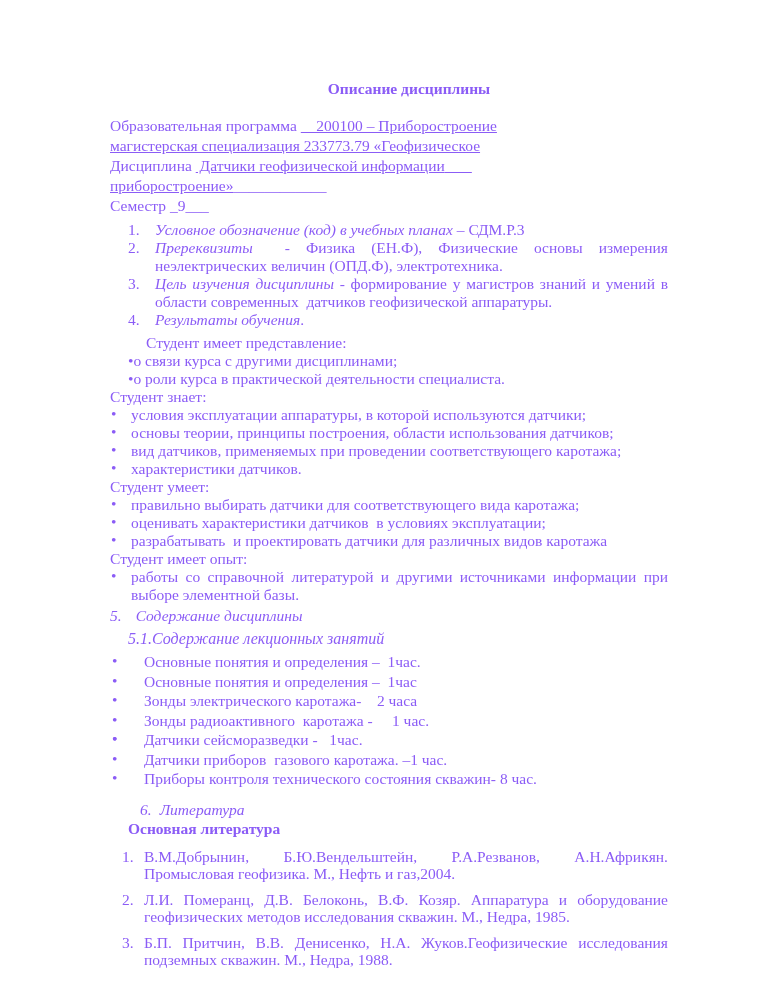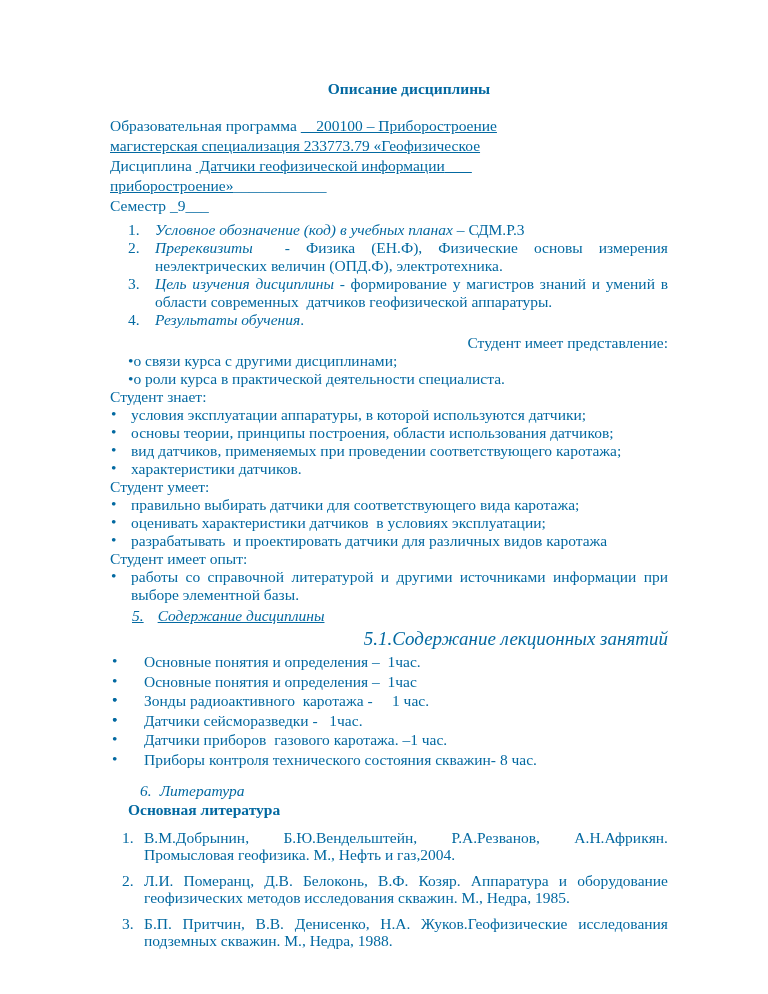--- a/index.html
+++ b/index.html
@@ -2,21 +2,21 @@
 <html lang="ru"><head>
 <meta charset="utf-8">
 <style>
   html, body { margin: 0; padding: 0; background: #ffffff; }
   .page {
     position: relative;
     width: 768px;
     height: 994px;
     box-sizing: border-box;
     background: #ffffff;
-    color: #0369a1;
+    color: #8b5cf6;
     font-family: "Liberation Serif", "DejaVu Serif", serif;
     font-size: 15.5px;
     line-height: 18px;
     padding: 80px 100px 0 110px;
     overflow: hidden;
   }
   .title {
     font-size: 15.5px;
     font-weight: bold;
     text-align: center;
@@ -25,32 +25,32 @@
   }
   .hline { line-height: 20px; white-space: nowrap; }
   .u { text-decoration: underline; }
   .it { font-style: italic; }
 
   .numbered { margin-top: 5px; }
   .nitem { position: relative; padding-left: 45px; text-align: justify; }
   .nitem .num { position: absolute; left: 18px; top: 0; font-style: normal; }
 
   .sub { }
-  .sub.first { margin-left: 36px; margin-top: 5px; text-align: right; }
+  .sub.first { margin-left: 36px; margin-top: 5px; }
 
   .tightbul { margin-left: 18px; }
   .tightbul .marker { margin-right: 0px; }
 
   .bul { position: relative; padding-left: 21px; }
   .bul .marker { position: absolute; left: 1px; top: -1px; }
   .bul.justify { text-align: justify; }
 
-  .sec5num { margin-left: 22px; font-style: italic; margin-top: 3px; text-decoration: underline; }
+  .sec5num { font-style: italic; margin-top: 3px; }
   .sec5num .snum { margin-right: 14px; }
-  .sec51 { margin-left: 18px; font-style: italic; font-size: 19px; line-height: 23px; margin: 2px 0 3px 18px; text-align: right; }
+  .sec51 { margin-left: 18px; font-style: italic; font-size: 16px; line-height: 23px; margin: 2px 0 3px 18px; }
 
   .lec { position: relative; padding-left: 34px; margin: 1.5px 0; }
   .lec .marker { position: absolute; left: 2px; top: -1px; }
 
   .sec6 { margin-left: 30px; font-style: italic; margin-top: 13px; }
   .sec6 .snum { margin-right: 8px; }
   .littitle { font-weight: bold; margin-left: 18px; margin-top: 1px; }
 
   .refs { margin-top: 10px; }
   .ref { position: relative; padding-left: 34px; margin-bottom: 9px; text-align: justify; line-height: 17px; }
@@ -104,21 +104,21 @@
 
   <div class="sub">Студент имеет опыт:</div>
 
   <div class="bul justify"><span class="marker">•</span><span>работы со справочной литературой и другими источниками информации при выборе элементной базы.</span></div>
 
   <div class="sec5num"><span class="snum">5.</span><span>Содержание дисциплины</span></div>
   <div class="sec51"><span>5.1.</span><span>Содержание лекционных занятий</span></div>
 
   <div class="lec"><span class="marker">•</span><span>Основные понятия и определения –&nbsp; 1час.</span></div>
   <div class="lec"><span class="marker">•</span><span>Основные понятия и определения –&nbsp; 1час</span></div>
-  <div class="lec"><span class="marker">•</span></div>
+  <div class="lec"><span class="marker">•</span><span>Зонды электрического каротажа-&nbsp;&nbsp;&nbsp; 2 часа</span></div>
   <div class="lec"><span class="marker">•</span><span>Зонды радиоактивного&nbsp; каротажа -&nbsp;&nbsp;&nbsp;&nbsp; 1 час.</span></div>
   <div class="lec"><span class="marker">•</span></div>
   <div class="lec"><span class="marker">•</span><span>Датчики сейсморазведки -&nbsp;&nbsp; 1час.</span></div>
   <div class="lec"><span class="marker">•</span><span>Датчики приборов&nbsp; газового каротажа. –1 час.</span></div>
   <div class="lec"><span class="marker">•</span><span>Приборы контроля технического состояния скважин- 8 час.</span></div>
 
   <div class="sec6"><span class="snum">6.</span><span>Литература</span></div>
   <div class="littitle">Основная литература</div>
 
   <div class="refs">

